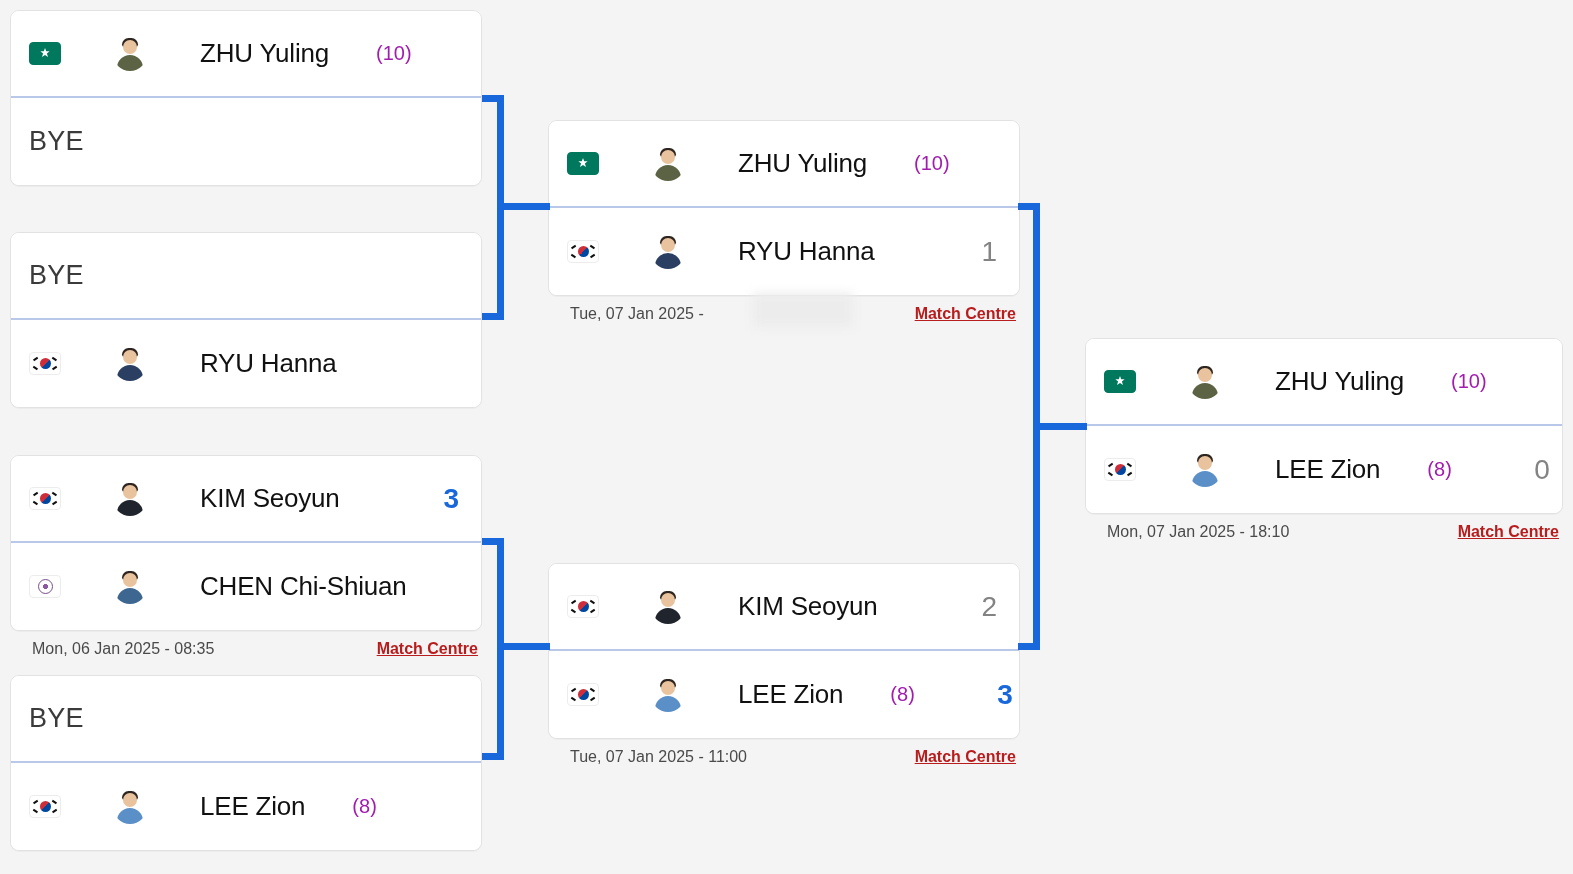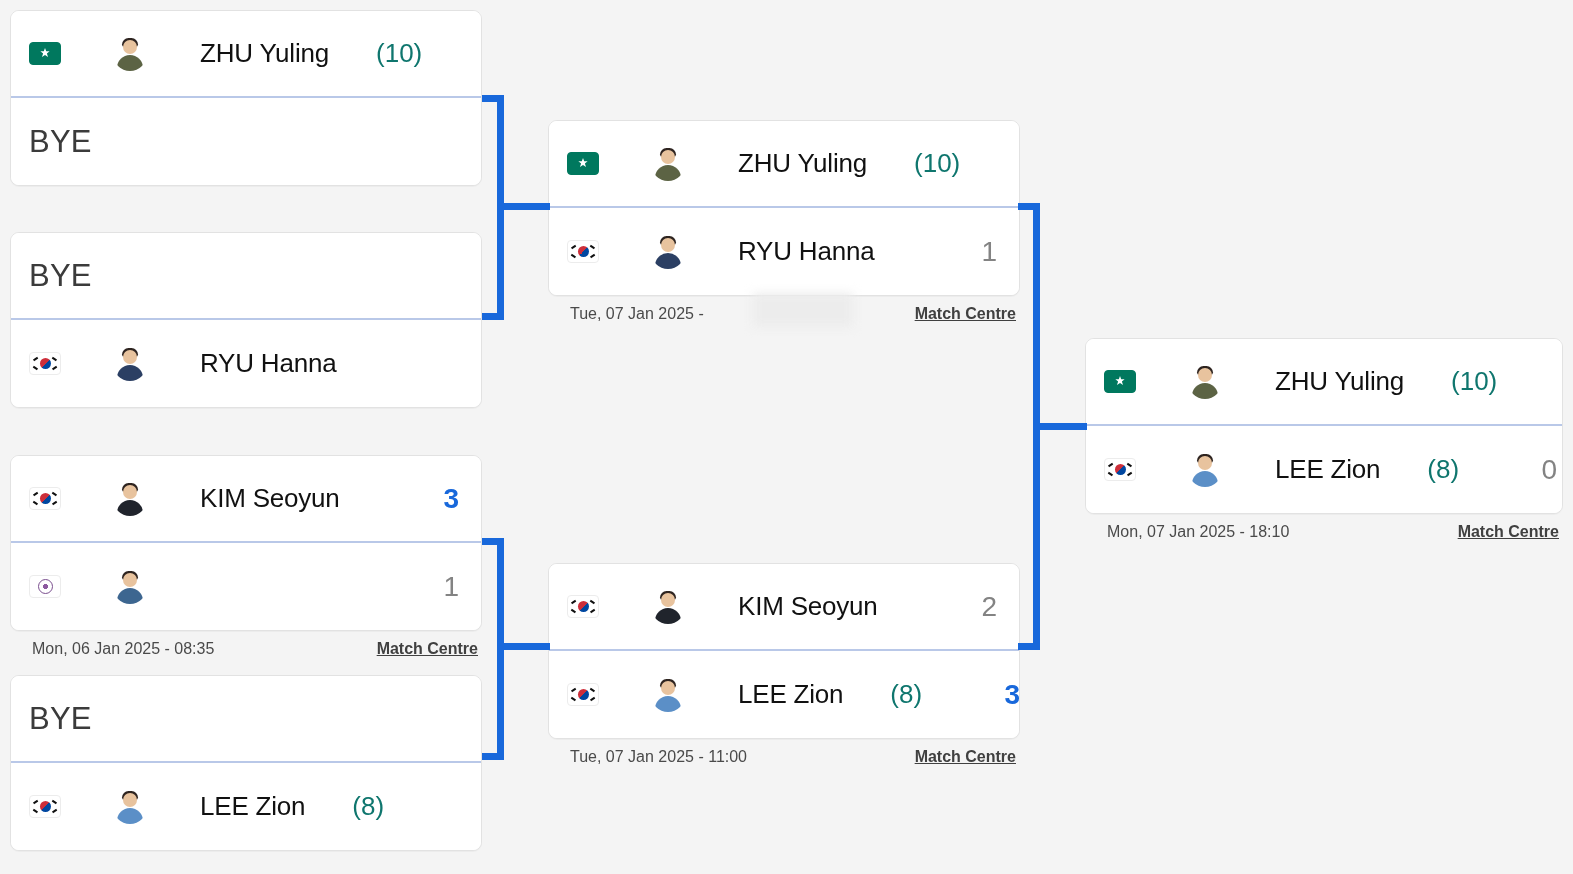--- a/index.html
+++ b/index.html
@@ -153,25 +153,25 @@
   
   .name {
     margin-left: 13px;
     font-size: 26px;
     color: #111111;
     letter-spacing: -0.2px;
     white-space: nowrap;
   }
   .seed {
     margin-left: 7px;
-    font-size: 26px;
-    color: #0f766e;
+    font-size: 20px;
+    color: #a21caf;
   }
   .bye {
-    font-size: 31px;
+    font-size: 27px;
     color: #3b3b3b;
     letter-spacing: 0.2px;
   }
 
   .spacer { flex: 1 1 auto; }
 
   .score {
     font-size: 28px;
     color: #838383;
     min-width: 18px;
@@ -188,21 +188,21 @@
     align-items: center;
     justify-content: space-between;
     margin-top: 9px;
     padding: 0 4px 0 22px;
     font-size: 16px;
     color: #4a4a4a;
     position: relative;
   }
   .meta .date { white-space: nowrap; }
   .meta .mc {
-    color: #404040;
+    color: #b91c1c;
     font-weight: bold;
     text-decoration: underline;
     white-space: nowrap;
     cursor: pointer;
   }
   .redact {
     position: absolute;
     left: 205px;
     top: -12px;
     width: 100px;
@@ -286,20 +286,21 @@
         <span class="spacer"></span>
         <span class="score win">3</span>
       </div>
       <div class="row">
         <span class="flag tpe"></span>
         <span class="avatar steel">
             <span class="hair"></span>
             <span class="head"></span>
             <span class="body"></span>
           </span>
+        <span class="name">CHEN Chi-Shiuan</span>
         <span class="spacer"></span>
         <span class="score">1</span>
       </div>
     </div>
     <div class="meta">
       <span class="date">Mon, 06 Jan 2025 - 08:35</span>
       <span class="mc">Match Centre</span>
     </div>
   </div>
 

